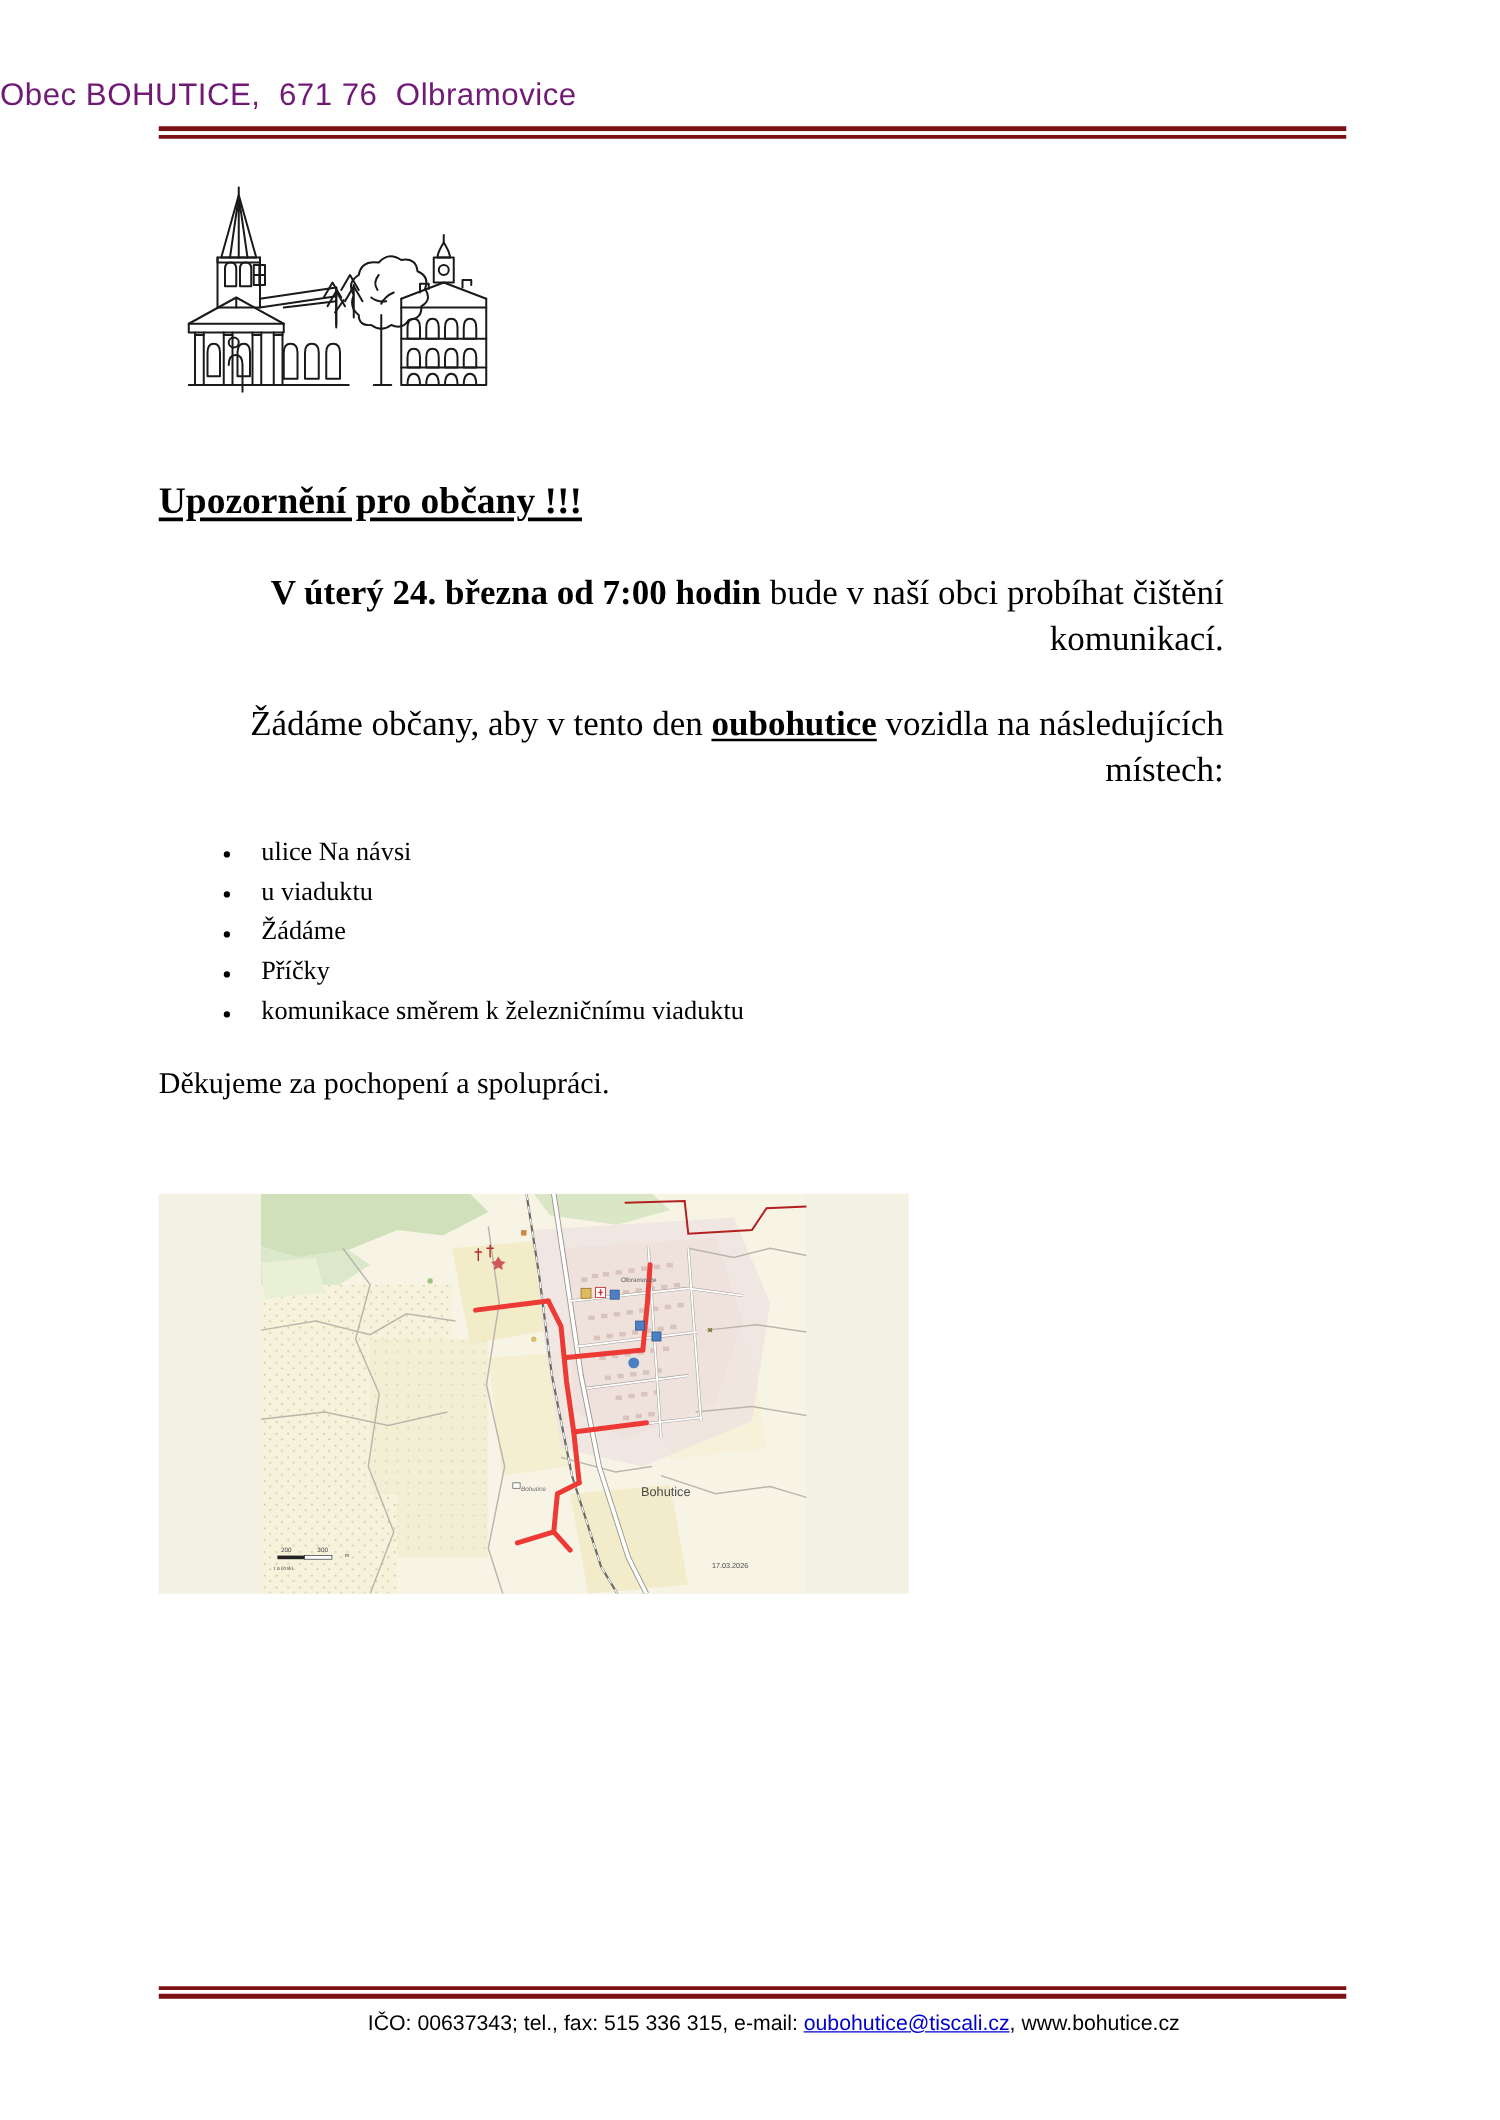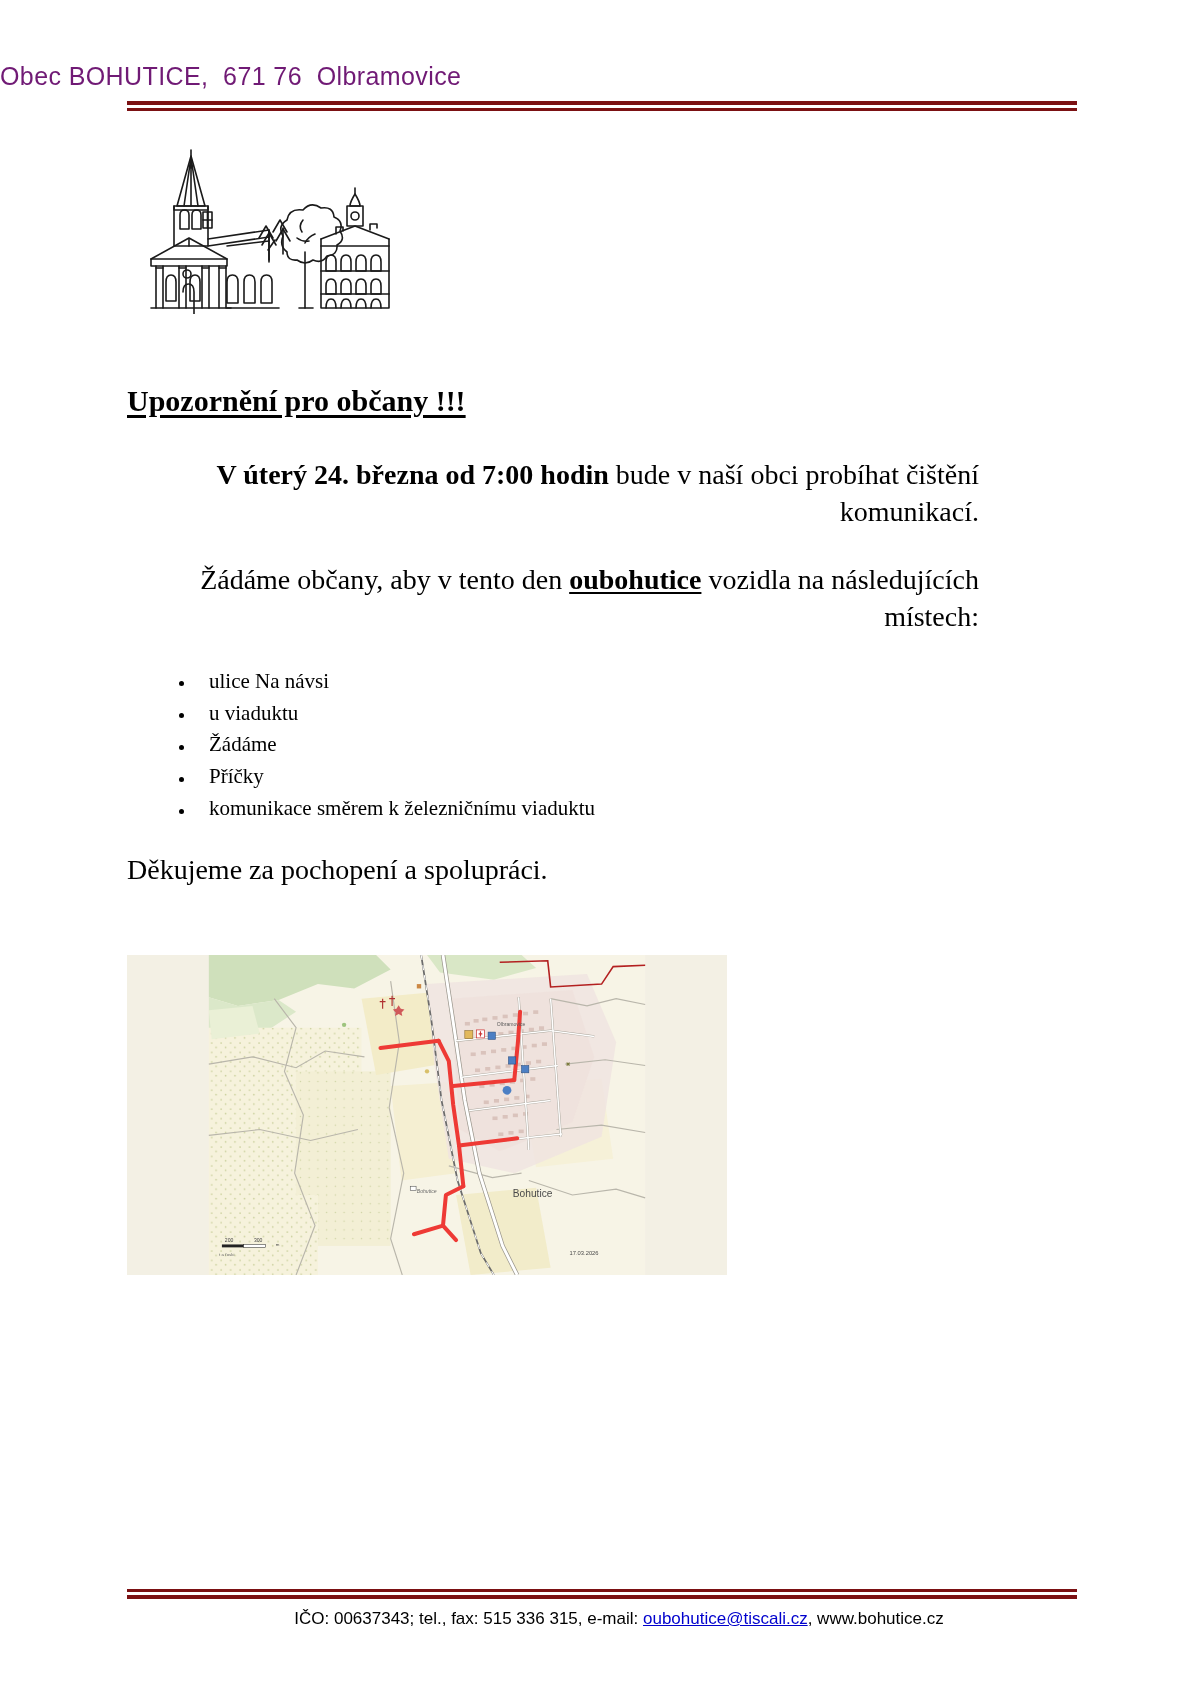--- a/index.html
+++ b/index.html
@@ -120,21 +120,21 @@
     position: absolute;
     left: 7px;
     top: 0.74em;
     width: 5px;
     height: 5px;
     background: #000;
     border-radius: 50%;
   }
 
   .thanks {
-    font-size: 28px;
+    font-size: 24px;
     line-height: 1.35;
     margin: 0 0 32px 0;
   }
 
   
   .map-wrap {
     position: absolute;
     left: 127px;
     top: 955px;
     width: 600px;

